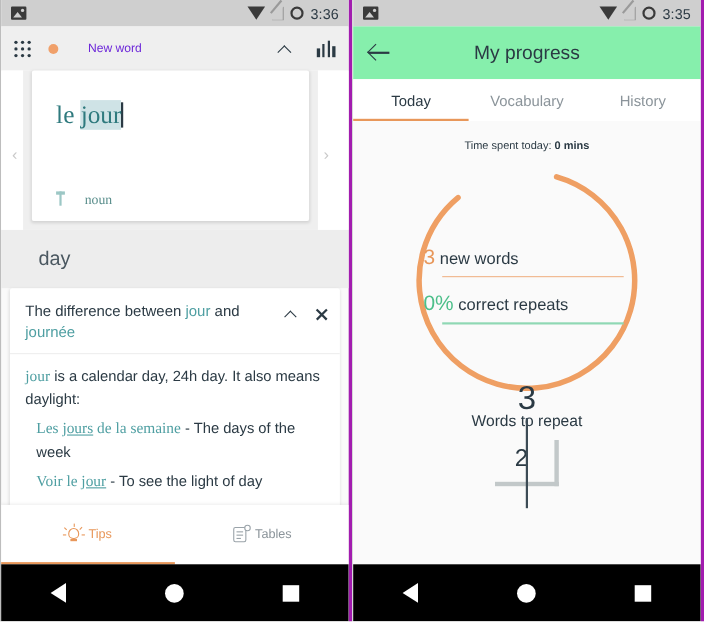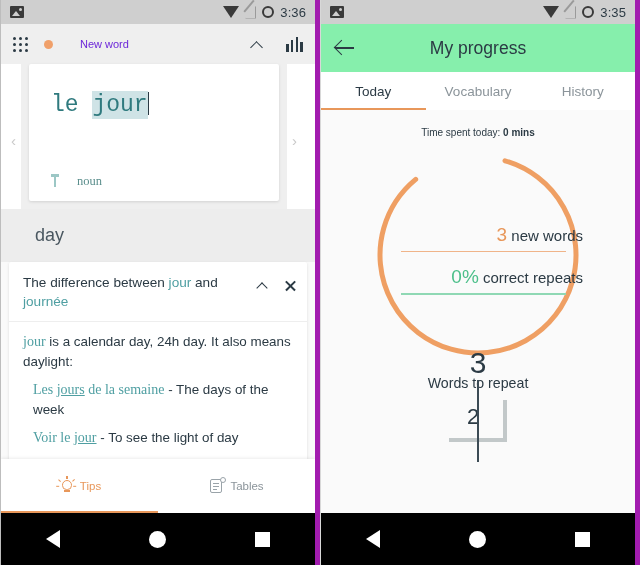--- a/index.html
+++ b/index.html
@@ -1,19 +1,19 @@
 <!DOCTYPE html>
 <html><head>
 <meta charset="utf-8">
 <style>
   html,body{margin:0;padding:0;background:#ffffff;}
   body{width:640px;height:565px;font-family:"Liberation Sans",sans-serif;-webkit-font-smoothing:antialiased;}
   .screens{display:flex;width:640px;height:565px;}
   .phone{position:relative;width:320px;height:565px;overflow:hidden;background:#fafafa;
-         border-left:1px solid #d8d8d8;border-right:5px solid #a21caf;box-sizing:border-box;}
+         border-left:1px solid #d8d8d8;border-right:3px solid #a21caf;box-sizing:border-box;}
   .phone.left{border-left:1px solid #bdbdbd;}
   
   .statusbar{height:24px;background:#cfcfcf;display:flex;align-items:center;padding:0 9px;box-sizing:border-box;}
   .sb-left{display:flex;align-items:center;flex:1;}
   .sb-right{display:flex;align-items:center;gap:6px;}
   .sb-photo{width:14px;height:12px;background:#3a3a3a;border-radius:1px;position:relative;}
   .sb-photo:after{content:"";position:absolute;left:2px;bottom:2px;width:0;height:0;
       border-left:4px solid transparent;border-right:4px solid transparent;border-bottom:5px solid #cfcfcf;}
   .sb-photo:before{content:"";position:absolute;right:2px;top:2px;width:3px;height:3px;border-radius:50%;background:#cfcfcf;}
   .wifi{width:0;height:0;border-left:8px solid transparent;border-right:8px solid transparent;border-top:12px solid #3a3a3a;}
@@ -36,21 +36,21 @@
   .bars-icon i{display:block;width:2.6px;background:#2b3a44;}
   
   .carousel{position:relative;height:145px;background:#efefef;display:flex;align-items:flex-start;}
   .side-card{width:28px;height:145px;background:#fff;position:relative;}
   .side-card.l{margin-left:-8px;}
   .side-card .arrow{position:absolute;top:68px;font-size:15px;color:#c9c9c9;}
   .side-card.l .arrow{right:5px;}
   .side-card.r .arrow{left:5px;}
   .main-card{flex:1;margin:0 8px;height:137px;background:#fff;border-radius:2px;box-shadow:0 1px 3px rgba(0,0,0,.12);
              position:relative;box-sizing:border-box;padding:28px 0 0 22px;}
-  .word-line{font-family:Liberation Mono, monospace;font-size:23px;color:#2f7a7e;}
+  .word-line{font-family:Liberation Serif, serif;font-size:23px;color:#2f7a7e;}
   .word-hl{background:#cfe3e6;position:relative;padding:1px 0;}
   .caret{display:inline-block;width:1.5px;height:23px;background:#2b3a44;vertical-align:-4px;}
   .pos{position:absolute;left:22px;bottom:12px;display:flex;gap:18px;}
   .pos-icon{width:8px;height:13px;position:relative;}
   .pos-icon:before{content:"";position:absolute;left:3px;top:0;width:2px;height:13px;background:#9cc7c5;}
   .pos-icon:after{content:"";position:absolute;left:0;top:0;width:8px;height:3px;background:#9cc7c5;}
   .pos-label{font-family:"Liberation Serif",serif;font-size:12.5px;color:#5a8e8c;}
   
   .translation{height:53px;background:#ededed;display:flex;align-items:center;padding-left:34px;box-sizing:border-box;}
   .translation span{font-size:18px;color:#4a5760;}
@@ -99,21 +99,21 @@
   .r-title{flex:1;text-align:center;font-size:17.5px;color:#2b3a44;margin-right:20px;}
   .r-tabs{height:38px;background:#fff;display:flex;}
   .rtab{flex:1;display:flex;align-items:center;justify-content:center;font-size:13.5px;color:#8b949a;position:relative;}
   .rtab.active{color:#2b3a44;font-weight:normal;}
   .rtab.active:after{content:"";position:absolute;left:0;right:0;bottom:0;height:2.5px;background:#e8975a;}
   .r-body{background:#fafafa;position:absolute;left:0;right:0;top:110px;bottom:52px;}
   .timespent{text-align:center;padding-top:17px;font-size:10px;color:#2b3a44;}
   .timespent b{font-weight:bold;}
   .ring-wrap{position:relative;width:210px;height:210px;margin:12px auto 0 auto;}
   .ring-wrap svg{position:absolute;left:0;top:0;}
-  .ring-inner{position:absolute;left:11px;right:0;top:74px;text-align:right;}
+  .ring-inner{position:absolute;left:11px;right:0;top:74px;text-align:left;}
   .stat-row{padding-bottom:2px;}
   .stat-txt{font-size:15px;color:#2b3a44;}
   .stat-num{font-size:19px;}
   .stat-num.or{color:#e8975a;}
   .stat-num.gr{color:#4cbf8a;}
   .stat-rule{height:1.4px;margin:3px auto 14px auto;}
   .rule-or{background:#f0b489;width:165px;}
   .rule-gr{background:#8fd8b4;width:165px;}
   .bignum{position:absolute;left:0;right:0;top:196px;text-align:center;font-size:30px;color:#2b3a44;}
   .twocol{display:flex;position:absolute;left:0;right:0;top:264px;}

